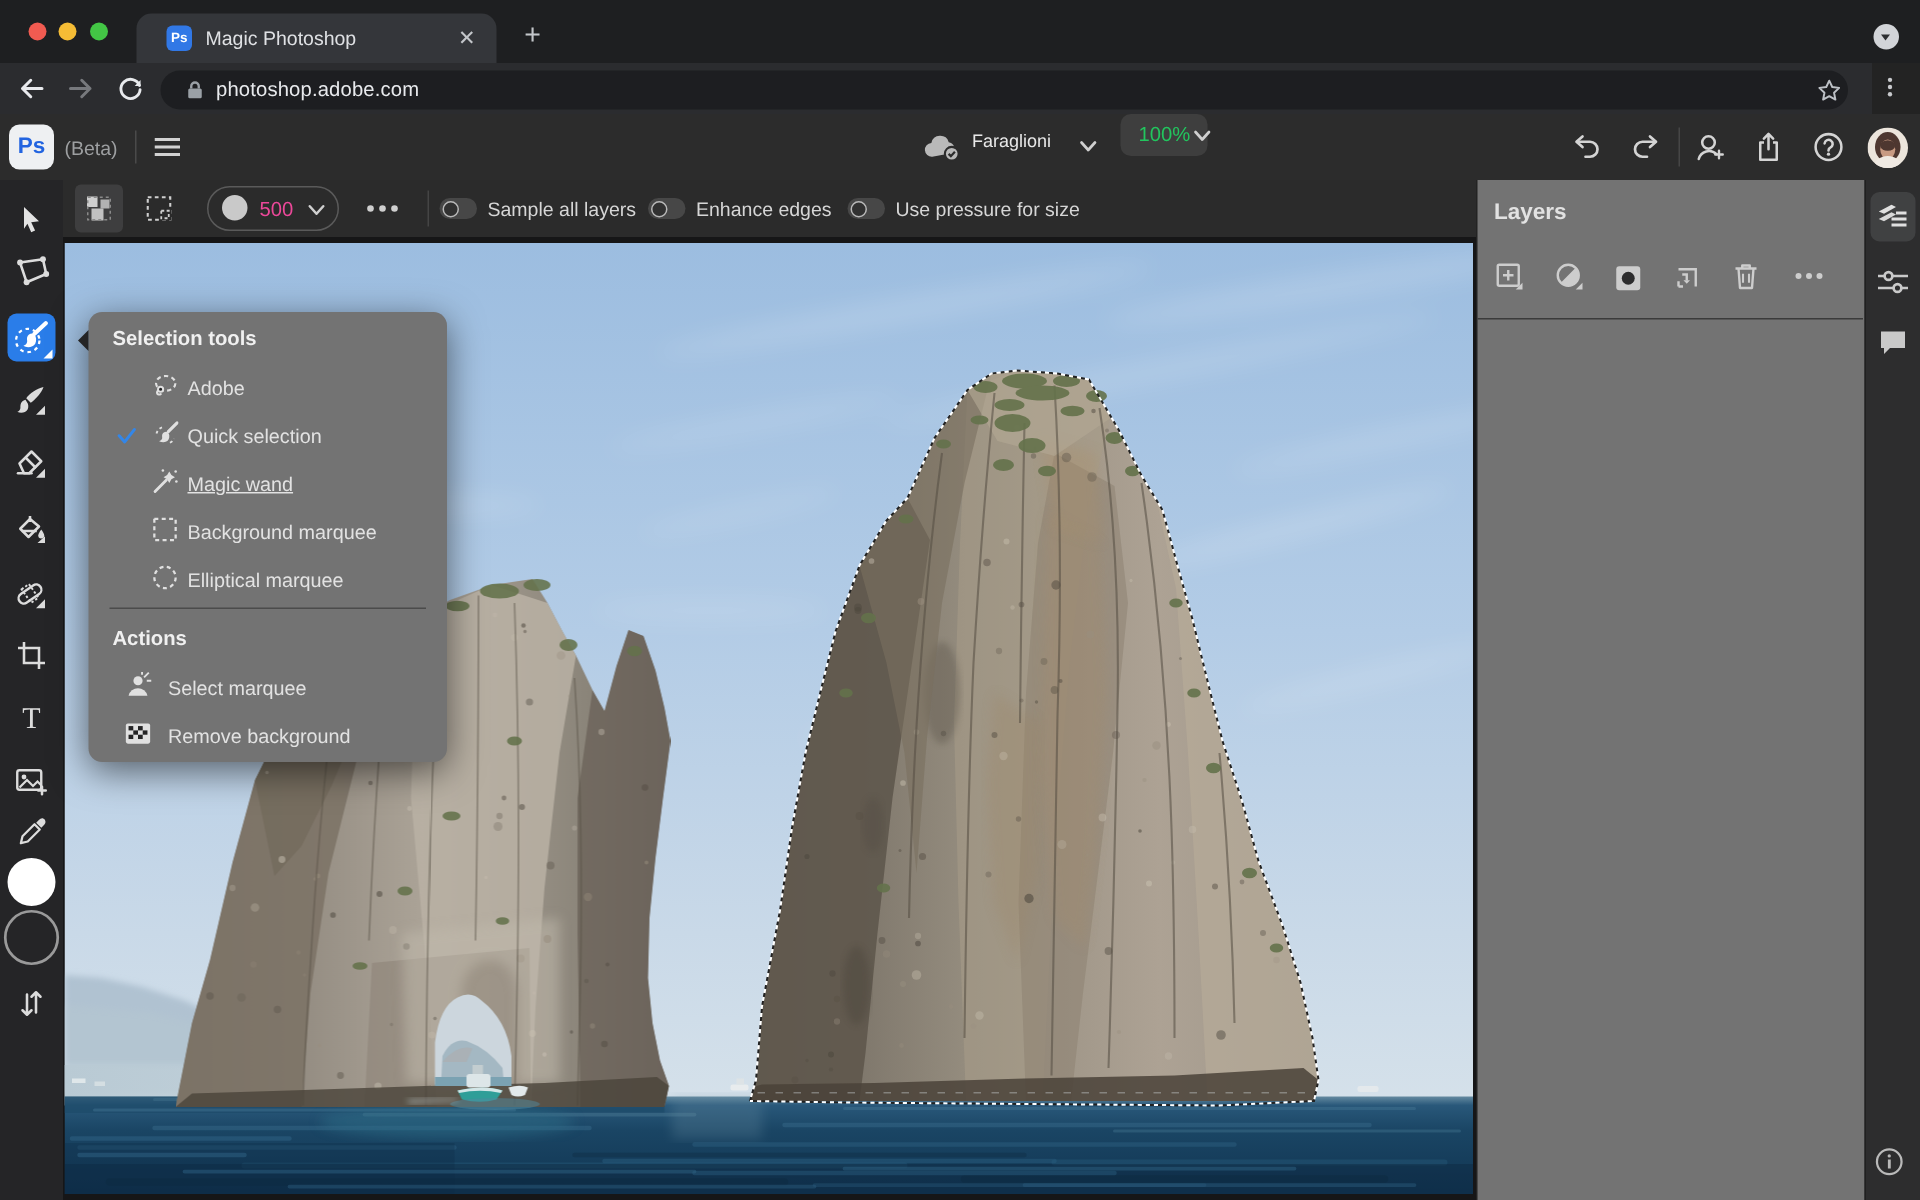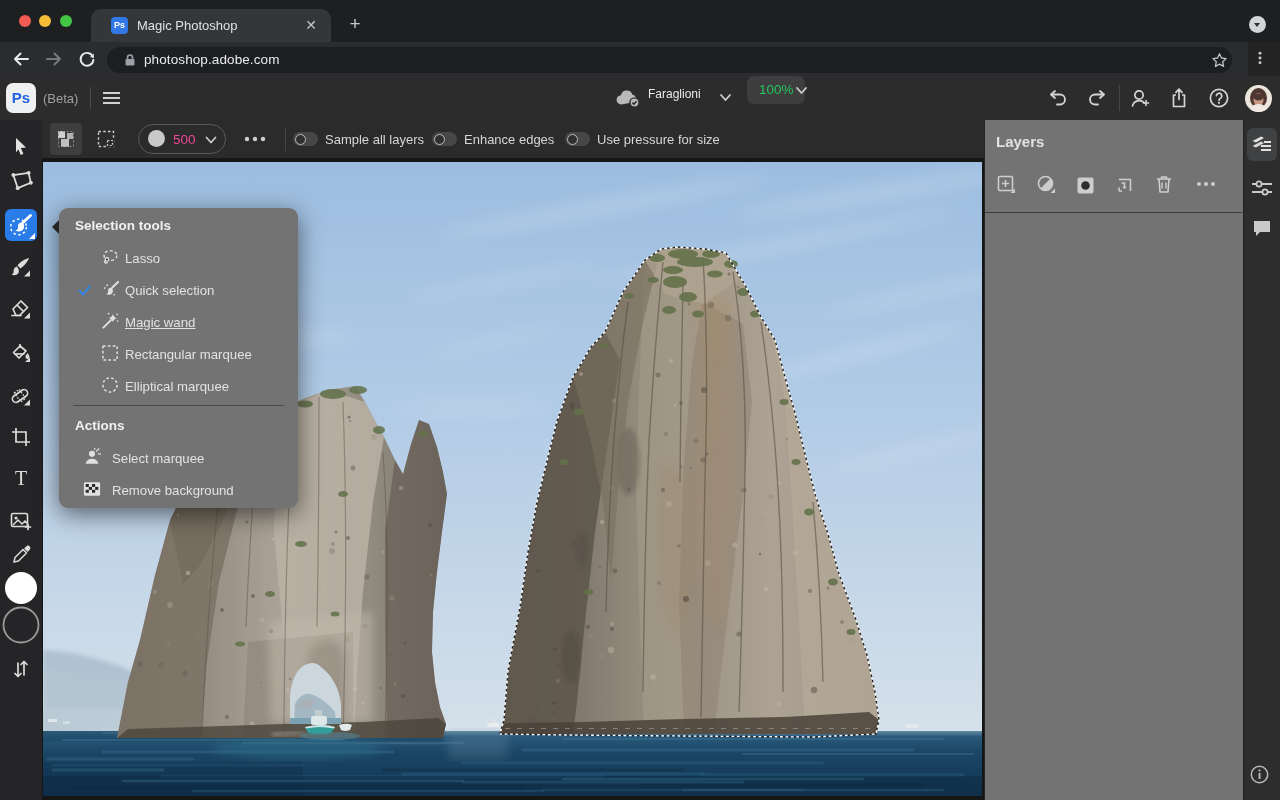--- a/index.html
+++ b/index.html
@@ -636,21 +636,21 @@
 </svg>
 </div>
 
 <div id="menu">
   <div class="mhead" style="top:10px;">Selection tools</div>
   <svg class="micon" style="top:40px;" width="19" height="19" viewBox="0 0 19 19">
         <ellipse cx="10" cy="8" rx="6.8" ry="5.2" stroke="#e0e0e0" stroke-width="1.5" fill="none" stroke-dasharray="3 2.4"></ellipse>
         <path d="M6.2 12.2c-1.8.6-2.6 1.8-2.2 2.8.3.9 1.6 1.1 2.5.5" stroke="#e0e0e0" stroke-width="1.5" fill="none" stroke-linecap="round"></path>
         <circle cx="6.4" cy="12.1" r="1.8" fill="#242425" stroke="#e0e0e0" stroke-width="1.4"></circle>
       </svg>
-  <div class="mitem" style="top:43px;">Lasso</div>
+  <div class="mitem" style="top:43px;">Adobe</div>
   <svg style="position:absolute;left:19px;top:77px" width="13" height="11" viewBox="0 0 14 12">
         <path d="m1.5 6 4 4.5L12.5 1.5" stroke="#3386e8" stroke-width="2.2" fill="none" stroke-linecap="round" stroke-linejoin="round"></path>
       </svg>
   <svg class="micon" style="top:72px;" width="19" height="19" viewBox="0 0 19 19">
         <path d="M12 8 18 2" stroke="#e0e0e0" stroke-width="2.2" stroke-linecap="round"></path>
         <path d="M11.5 8.5c-1.3-.8-3.5 0-4 1.8-.3 1.6.5 2.3-.4 3.5-.6.9-1.7 1.1-1.7 1.1 2.2 1.4 5.5.9 6.6-1.1.9-1.6.7-4-.5-5.3z" fill="#e0e0e0"></path>
         <path d="M3.5 9.5a6.5 6.5 0 0 1 4-4.4M13 16a6.5 6.5 0 0 0 3-2.8" stroke="#e0e0e0" stroke-width="1.3" fill="none" stroke-dasharray="2 2"></path>
       </svg>
   <div class="mitem" style="top:75px;">Quick selection</div>
   <svg class="micon" style="top:104px;" width="19" height="19" viewBox="0 0 19 19">
@@ -659,21 +659,21 @@
         <g fill="#e0e0e0">
           <circle cx="17" cy="2.5" r="0.9"></circle>
           <circle cx="17.5" cy="9.5" r="0.9"></circle>
           <circle cx="8" cy="1.8" r="0.9"></circle>
         </g>
       </svg>
   <div class="mitem" style="top:107px;text-decoration:underline;">Magic wand</div>
   <svg class="micon" style="top:136px;" width="19" height="19" viewBox="0 0 19 19">
         <rect x="2" y="2" width="15" height="15" fill="none" stroke="#e0e0e0" stroke-width="1.6" stroke-dasharray="2.8 2.4"></rect>
       </svg>
-  <div class="mitem" style="top:139px;">Rectangular marquee</div>
+  <div class="mitem" style="top:139px;">Background marquee</div>
   <svg class="micon" style="top:168px;" width="19" height="19" viewBox="0 0 19 19">
         <circle cx="9.5" cy="9.5" r="7.5" fill="none" stroke="#e0e0e0" stroke-width="1.6" stroke-dasharray="2.8 2.4"></circle>
       </svg>
   <div class="mitem" style="top:171px;">Elliptical marquee</div>
   <div style="position:absolute;left:14px;top:197px;width:211px;height:1px;background:#4b4b4b;"></div>
   <div class="mhead" style="top:210px;">Actions</div>
   <svg class="micon" style="left:24px;top:240px;" width="20" height="19" viewBox="0 0 20 19">
         <circle cx="10" cy="6" r="3.4" fill="#e0e0e0"></circle>
         <path d="M3 17a7.2 7.2 0 0 1 14 0z" fill="#e0e0e0"></path>
         <path d="M14.5 3.5 18 0M16.5 6H20M13 1.5V-1" stroke="#e0e0e0" stroke-width="1.4"></path>

